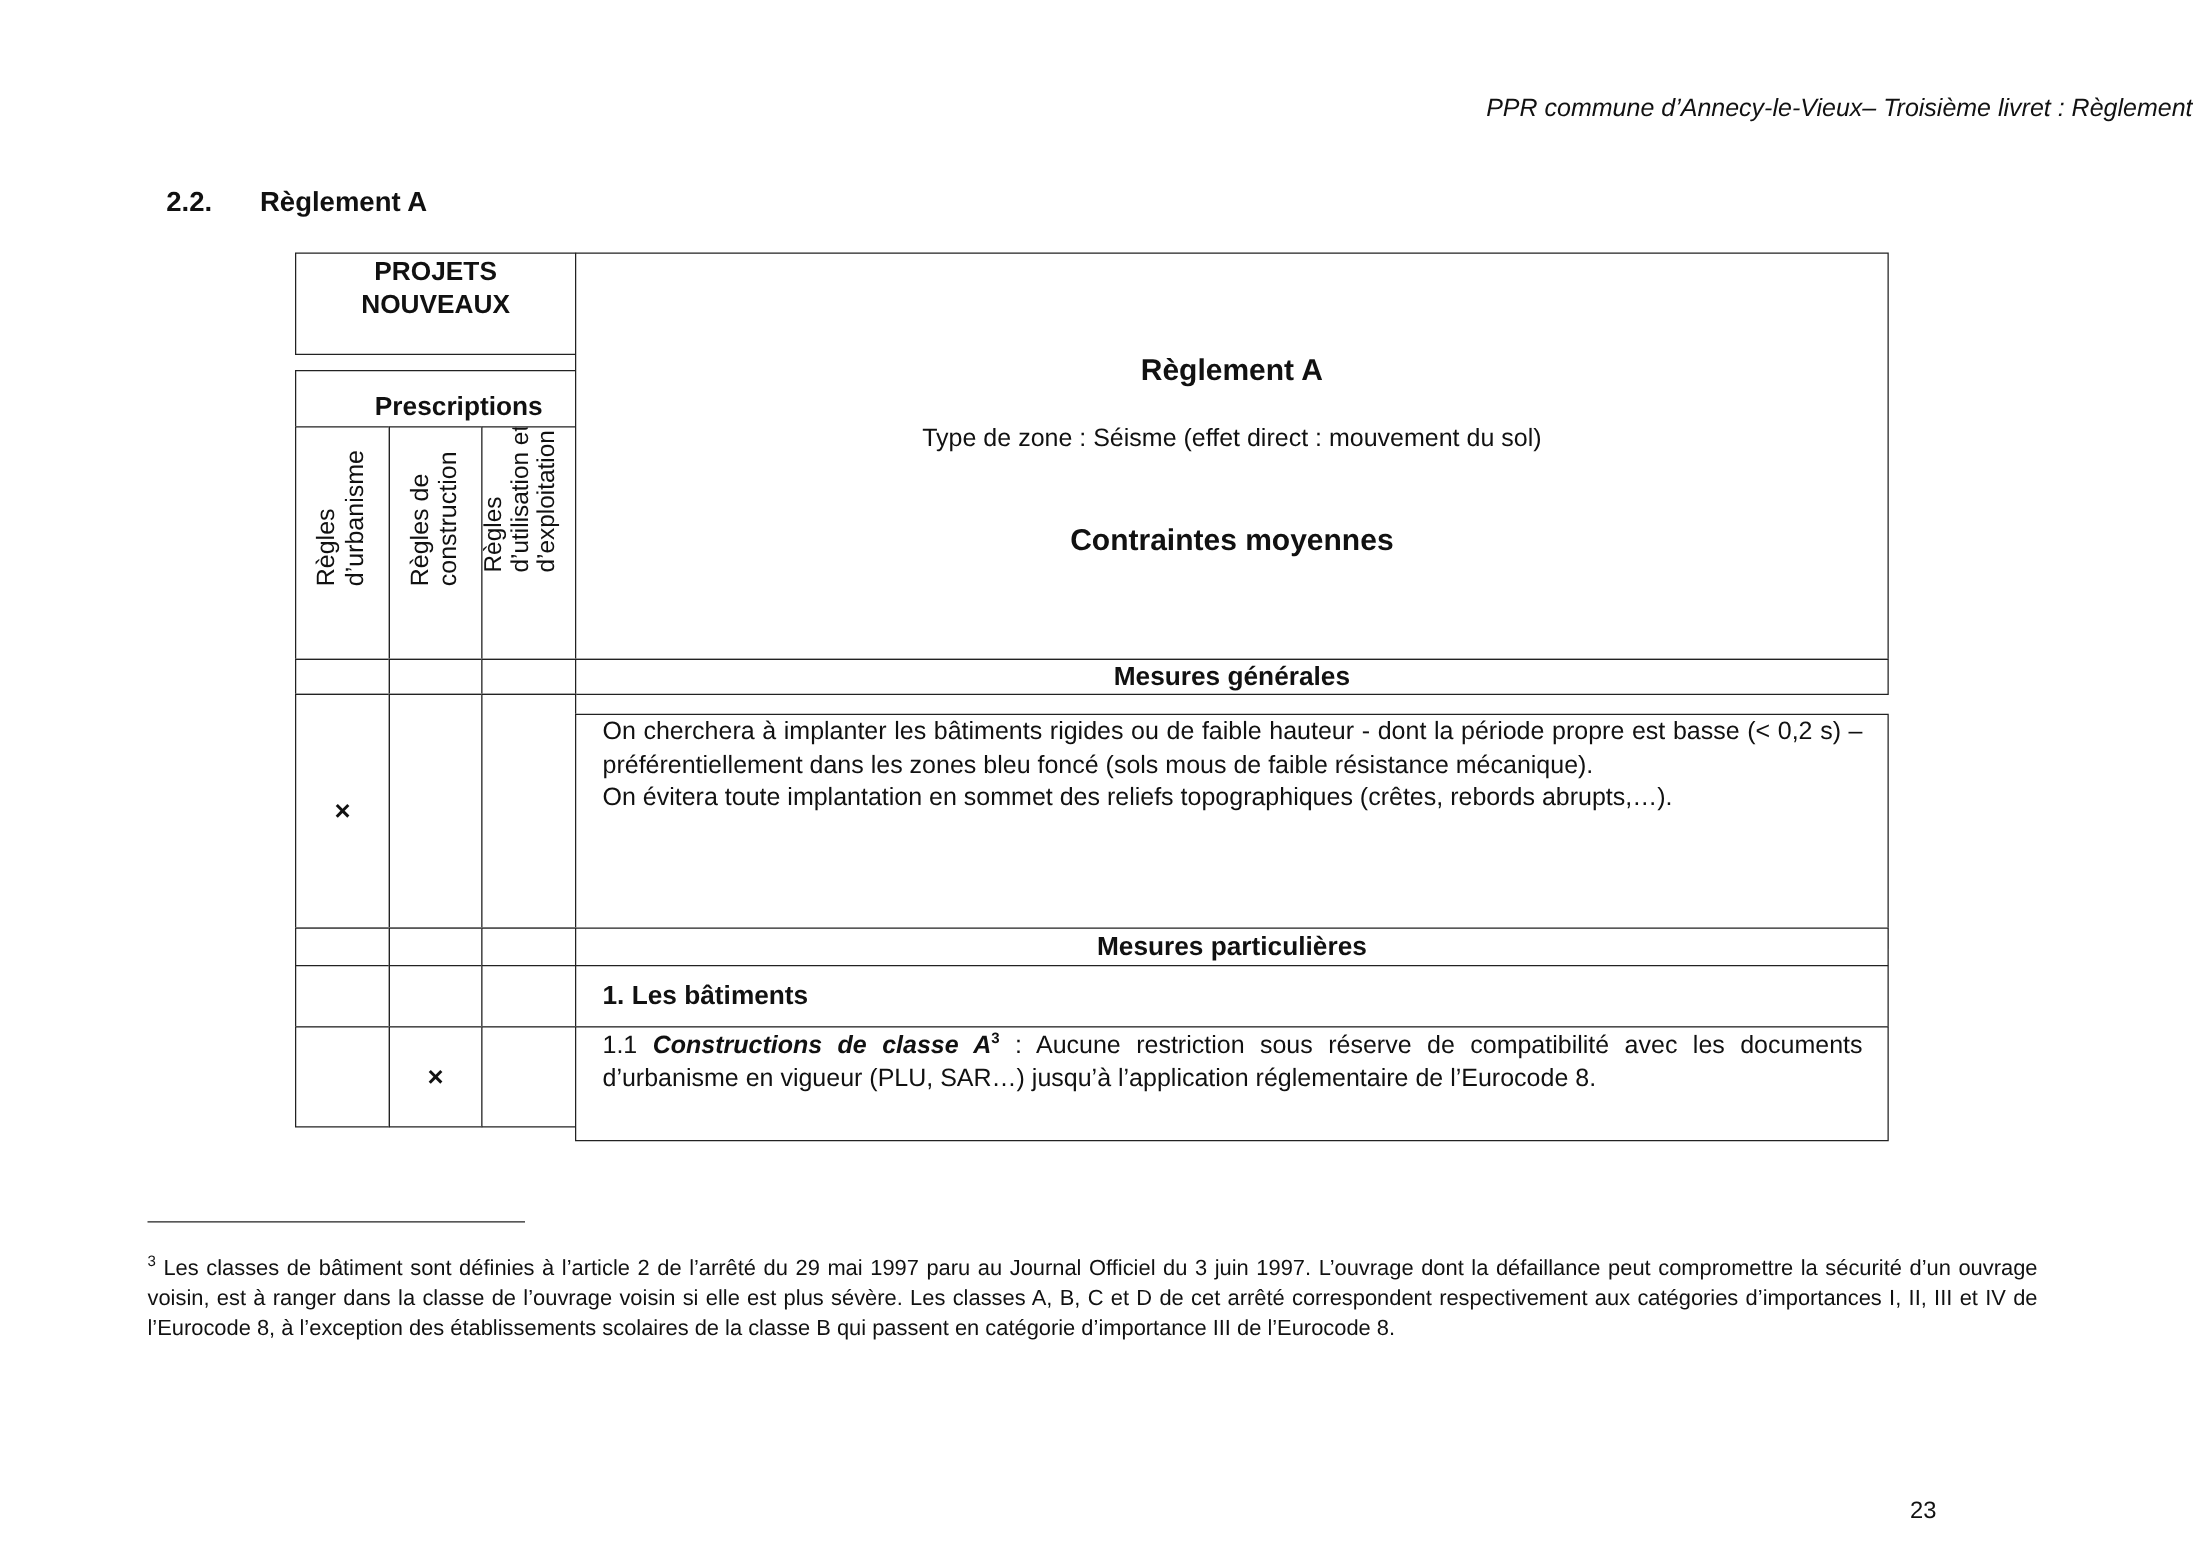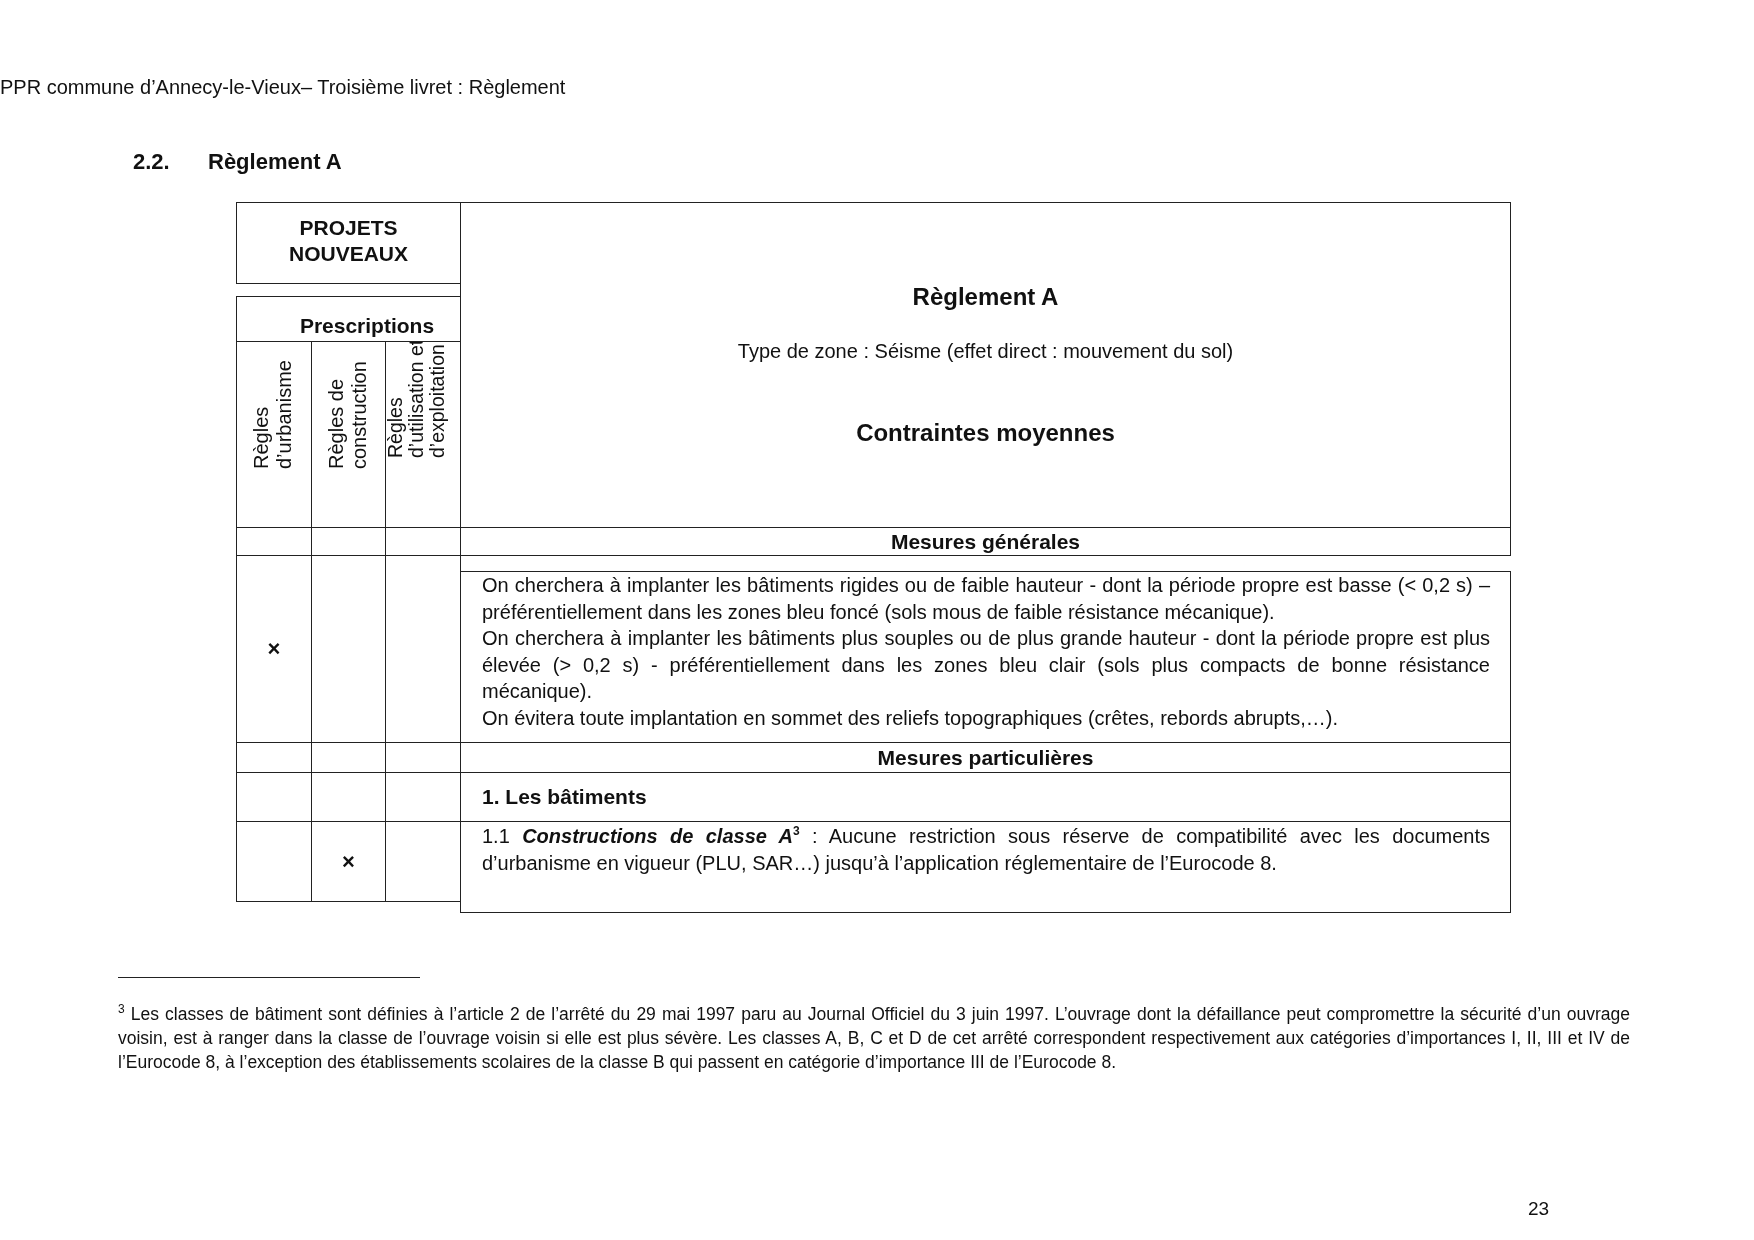--- a/index.html
+++ b/index.html
@@ -1,19 +1,19 @@
 <!DOCTYPE html>
 <html><head>
 <meta charset="utf-8">
 <style>
   html, body { margin:0; padding:0; background:#ffffff; }
   body { width:1754px; height:1240px; position:relative; overflow:hidden;
          font-family:"Liberation Sans", sans-serif; color:#111; }
   .abs { position:absolute; }
-  #running-header { left:0; width:1754px; top:76px; text-align:left; font-size:20px; }
+  #running-header { left:0; width:1754px; top:76px; text-align:right; font-size:20px;font-style:italic; }
   #section-title { top:149px; left:133px; font-size:22px; font-weight:bold; }
   #section-title .num { position:absolute; left:0; }
   #section-title .txt { position:absolute; left:75px; white-space:nowrap; }
 
   
   .cell { position:absolute; box-sizing:border-box; border:1.5px solid #222; background:#fff; }
   .center { display:flex; align-items:center; justify-content:center; text-align:center; }
   .hdr-left { font-size:21px; font-weight:bold; line-height:26px; }
   .rot-wrap { overflow:hidden; }
   .rot { position:absolute; left:50%; bottom:12px; transform-origin:0 0;
@@ -36,21 +36,21 @@
 
 <div id="running-header" class="abs">PPR commune d’Annecy-le-Vieux– Troisième livret : Règlement</div>
 
 <div id="section-title" class="abs">
   <span class="num">2.2.</span>
   <span class="txt">Règlement A</span>
 </div>
 
 <div>
 
-  <div class="cell center hdr-left" style="left:236px;top:202px;width:225px;height:82px;align-items:flex-start;padding-top:12px;">
+  <div class="cell center hdr-left" style="left:236px;top:202px;width:225px;height:82px;align-items:flex-start;padding-top:2px;">
     <span style="width:150px;">PROJETS NOUVEAUX</span>
   </div>
   <div class="cell center hdr-left" style="left:236px;top:296px;width:262px;height:59px;">
     <span>Prescriptions</span>
   </div>
 
   <div class="cell rot-wrap" style="left:236px;top:341px;width:76px;height:187px;">
     <div class="rot" style="margin-left:-24px;">
       <div>Règles</div>
       <div>d’urbanisme</div>
@@ -87,21 +87,20 @@
     <span>×</span>
   </div>
   <div class="cell center mark" style="left:311px;top:555px;width:75px;height:188px;">
     <span></span>
   </div>
   <div class="cell center mark" style="left:385px;top:555px;width:76px;height:188px;">
     <span></span>
   </div>
   <div class="cell para" style="left:460px;top:555px;width:1051px;height:188px;padding-top:0;margin-top:16px;">
     <p>On cherchera à implanter les bâtiments rigides ou de faible hauteur - dont la période propre est basse (&lt; 0,2 s) – préférentiellement dans les zones bleu foncé (sols mous de faible résistance mécanique).</p>
-    <p>On cherchera à implanter les bâtiments plus souples ou de plus grande hauteur - dont la période propre est plus élevée (&gt; 0,2 s) - préférentiellement dans les zones bleu clair (sols plus compacts de bonne résistance mécanique).</p>
     <p>On évitera toute implantation en sommet des reliefs topographiques (crêtes, rebords abrupts,…).</p>
   </div>
 
   <div class="cell" style="left:236px;top:742px;width:76px;height:31px;"></div>
   <div class="cell" style="left:311px;top:742px;width:75px;height:31px;"></div>
   <div class="cell" style="left:385px;top:742px;width:76px;height:31px;"></div>
   <div class="cell center section-row" style="left:460px;top:742px;width:1051px;height:31px;">
     <span>Mesures particulières</span>
   </div>
 

